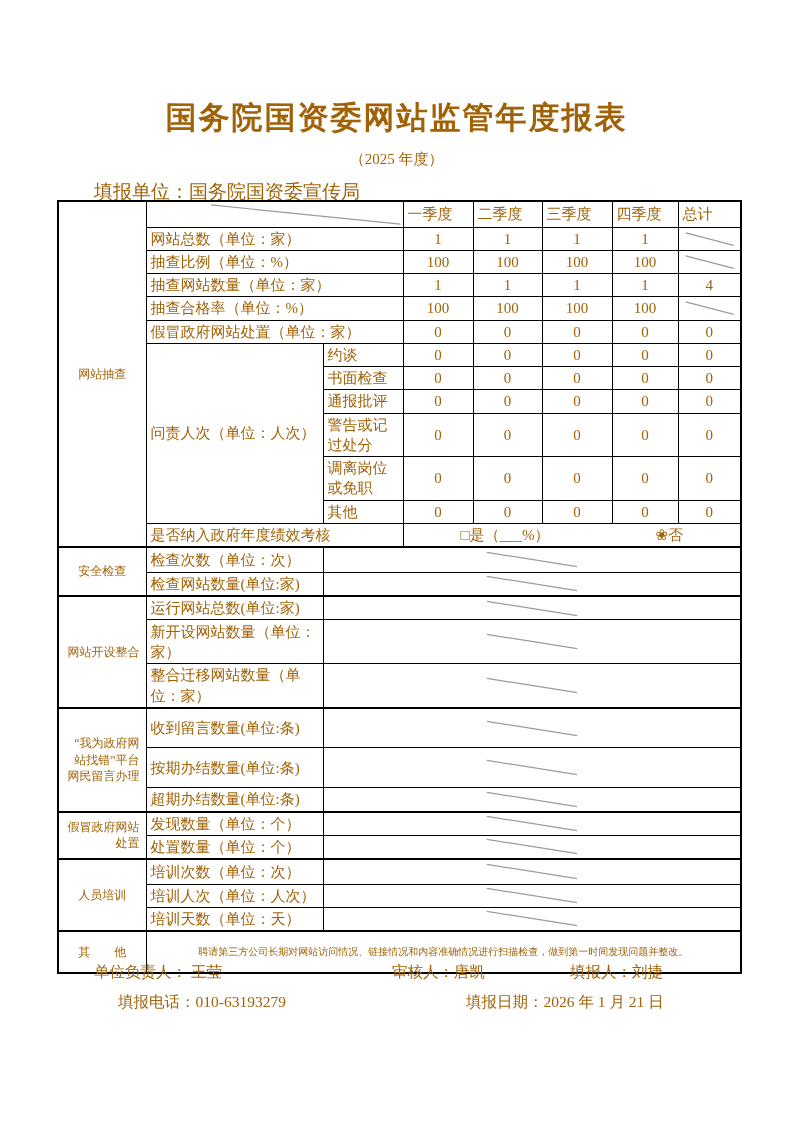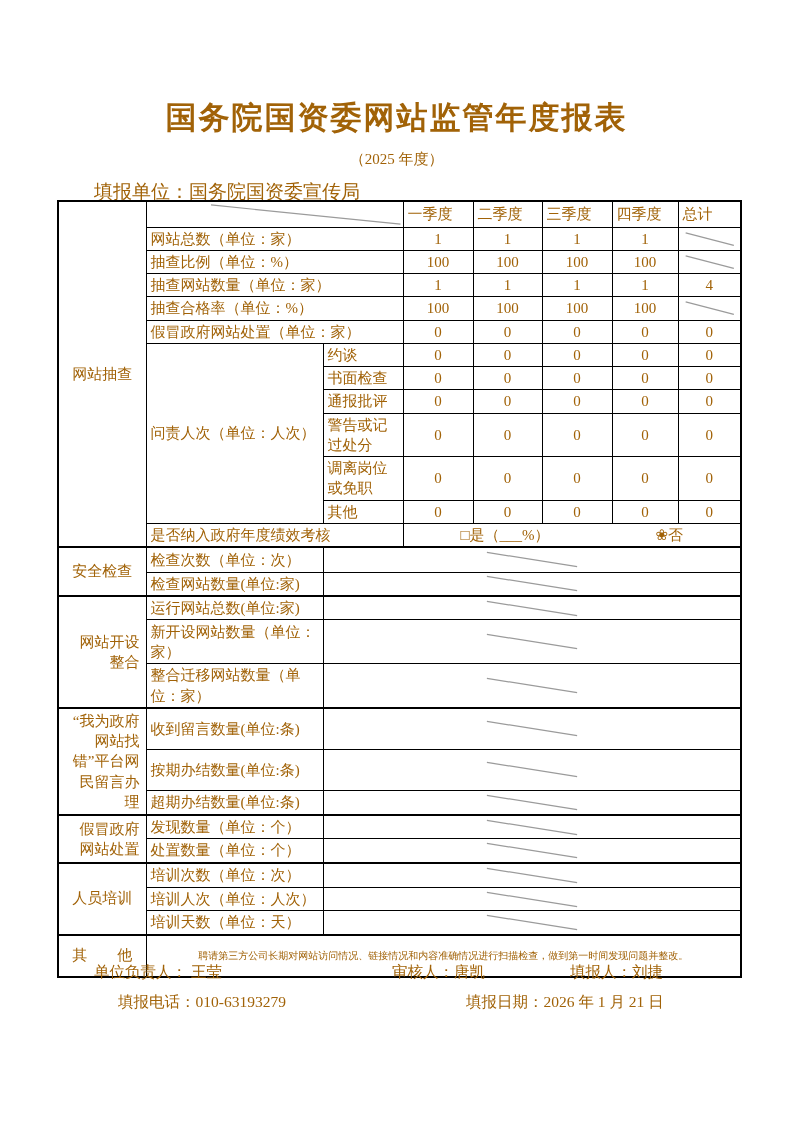--- a/index.html
+++ b/index.html
@@ -8,21 +8,21 @@
   .title{position:absolute;top:97px;left:0;width:100%;text-align:center;
          font-size:31px;font-weight:bold;letter-spacing:2px;}
   .subtitle{position:absolute;top:150px;left:0;width:100%;text-align:center;
             font-size:15px;font-weight:normal;}
   .unit-line{position:absolute;top:179px;left:94px;font-size:19px;}
   table.report{position:absolute;left:57px;top:200px;width:683px;border-collapse:collapse;
                table-layout:fixed;border:2px solid #000;}
   td{border:1px solid #000;font-size:15px;padding:1px 4px;vertical-align:middle;
      overflow:hidden;line-height:1.35;}
   tr.gs > td{border-top:2px solid #000;}
-  .group{text-align:center;font-size:15px;}
+  .group{text-align:center;font-size:12px;}
   .group.gl{text-align:right;padding:2px 6px;}
   .val{text-align:center;}
   .qh{text-align:left;}
   
   .h26{height:26px}.h23{height:23px}.h42{height:42px}.h22{height:22px}.h25{height:25px}
   .h24{height:24px}.h44{height:44px}.h43{height:43px}.h40{height:40px}.h20{height:20px}
   .h19{height:19px}.hnote{height:42px}
   
   .ts{position:relative;}
   .ts svg{position:absolute;left:4px;right:4px;top:3px;bottom:3px;width:calc(100% - 8px);height:calc(100% - 6px);}

